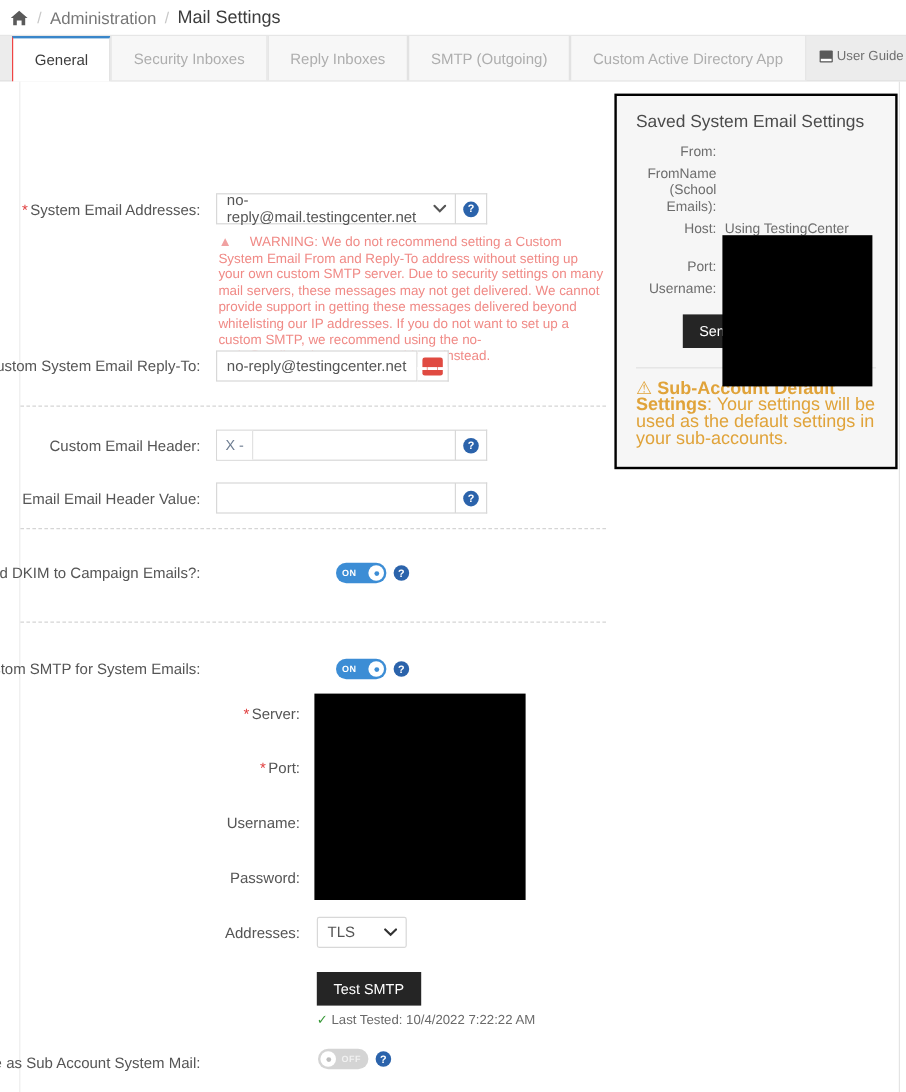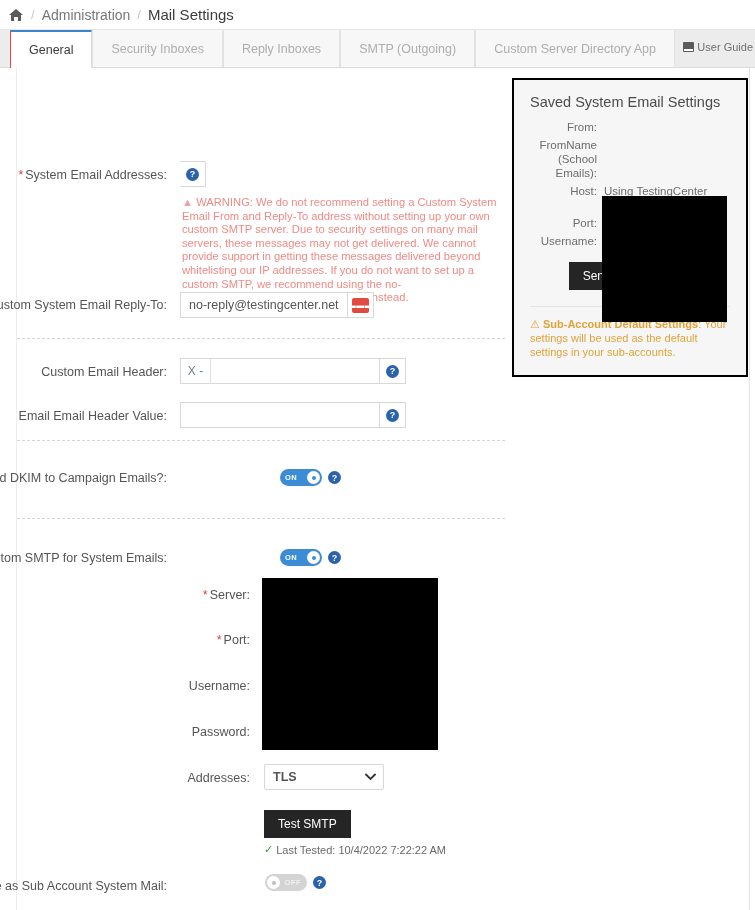--- a/index.html
+++ b/index.html
@@ -115,21 +115,21 @@
     width: 17px; height: 15px; background: #e04a41; border-radius: 2px;
     display: flex; align-items: center; justify-content: center;
     color: #fff; font-size: 8px; letter-spacing: 0.5px;
   }
 
   
   .warning {
     position: absolute; left: 182px; top: 128px; width: 322px;
     font-size: 11.2px; color: #f08a86; line-height: 13.6px;
   }
-  .warning b { color: #f08a86; font-weight: normal; }
+  .warning b { color: #f08a86; font-weight: normal; margin-left: 12px; }
   .warn-tri { color: #f0a1a1; }
 
   
   .divider {
     position: absolute; left: 17px; width: 488px; height: 0;
     border-top: 1px dashed #d5d5d5;
   }
 
   
   .toggle {
@@ -173,21 +173,21 @@
   }
   .panel h3 {
     margin: 0 0 10px 0; font-size: 14.5px; font-weight: normal; color: #4b4b4b;
   }
   .prow { display: flex; margin-bottom: 4px; font-size: 11.5px; line-height: 14px; }
   .pkey { width: 74px; text-align: right; color: #6d6d6d; padding-right: 7px; flex-shrink: 0; }
   .pval { color: #6d6d6d; flex: 1; word-break: break-word; }
   .pstars { letter-spacing: 0.5px; color: #8a8a8a; }
   .panel-btn-wrap { text-align: center; margin-top: 14px; }
   .panel-hr { border-top: 1px solid #e2e2e2; margin: 16px 0 10px 0; }
-  .subnote { font-size: 11px; line-height: 14px; color: #e0a33a; }
+  .subnote { font-size: 15px; line-height: 14px; color: #e0a33a; }
   .subnote b { font-weight: bold; }
 </style>
 </head>
 <body>
 
 <div id="app">
 
   <div class="breadcrumb">
     <span class="home-icon">
       <svg width="16" height="14" viewBox="0 0 16 14">
@@ -198,37 +198,45 @@
     <span class="bc-link">Administration</span>
     <span class="bc-sep">/</span>
     <span class="bc-current">Mail Settings</span>
   </div>
 
   <div class="tabbar">
     <div class="tab active">General</div>
     <div class="tab">Security Inboxes</div>
     <div class="tab">Reply Inboxes</div>
     <div class="tab">SMTP (Outgoing)</div>
-    <div class="tab">Custom Server Directory App</div>
+    <div class="tab">Custom Active Directory App</div>
     <div class="userguide">
       <span class="ug-icon"></span>
       <span>User Guide</span>
     </div>
   </div>
 
   <div class="content">
     <div class="vline"></div>
     <div class="vline2"></div>
 
     <div class="leftpane">
 
       <div class="fieldlabel" style="top:100px; right:345px;">
         <span class="req">*</span><span>System Email Addresses:</span>
       </div>
       <div style="position:absolute; left:180px; top:93px; display:flex;">
+        <div class="inputbox" style="width:200px;">
+          <span class="txt">no-reply@mail.testingcenter.net</span>
+          <span class="select-arrow">
+            <svg width="11" height="8" viewBox="0 0 11 8">
+                <path d="M1 1.5 L5.5 6 L10 1.5" stroke="#555" stroke-width="1.8" fill="none" stroke-linecap="round"></path>
+              </svg>
+          </span>
+        </div>
         <div class="helpbtn">
           <span class="help-icon">?</span>
         </div>
       </div>
 
       <div class="warning">
         <span class="warn-tri">▲</span>
         <b>WARNING</b><span>: We do not recommend setting a Custom System Email From and Reply-To address without setting up your own custom SMTP server. Due to security settings on many mail servers, these messages may not get delivered. We cannot provide support in getting these messages delivered beyond whitelisting our IP addresses. If you do not want to set up a custom SMTP, we recommend using the no-reply@mail.testingcenter.net address instead.</span>
       </div>
 
@@ -295,21 +303,21 @@
       <div class="fieldlabel" style="top:565px; right:262px;">
         <span class="req">*</span><span>Port:</span>
       </div>
       <div class="fieldlabel" style="top:611px; right:262px;">Username:</div>
       <div class="fieldlabel" style="top:657px; right:262px;">Password:</div>
 
       <div class="redact" style="left:262px; top:510px; width:176px; height:172px;"></div>
 
       <div class="fieldlabel" style="top:703px; right:262px;">Addresses:</div>
       <div style="position:absolute; left:264px; top:696px;">
-        <div class="inputbox" style="width:120px; border-radius:2px;font-weight:bold;">
+        <div class="inputbox" style="width:75px; border-radius:2px;">
           <span class="txt">TLS</span>
           <span class="select-arrow">
             <svg width="11" height="8" viewBox="0 0 11 8">
                 <path d="M1 1.5 L5.5 6 L10 1.5" stroke="#333" stroke-width="1.8" fill="none" stroke-linecap="round"></path>
               </svg>
           </span>
         </div>
       </div>
 
       <button class="darkbtn" style="position:absolute; left:264px; top:742px;">Test SMTP</button>

